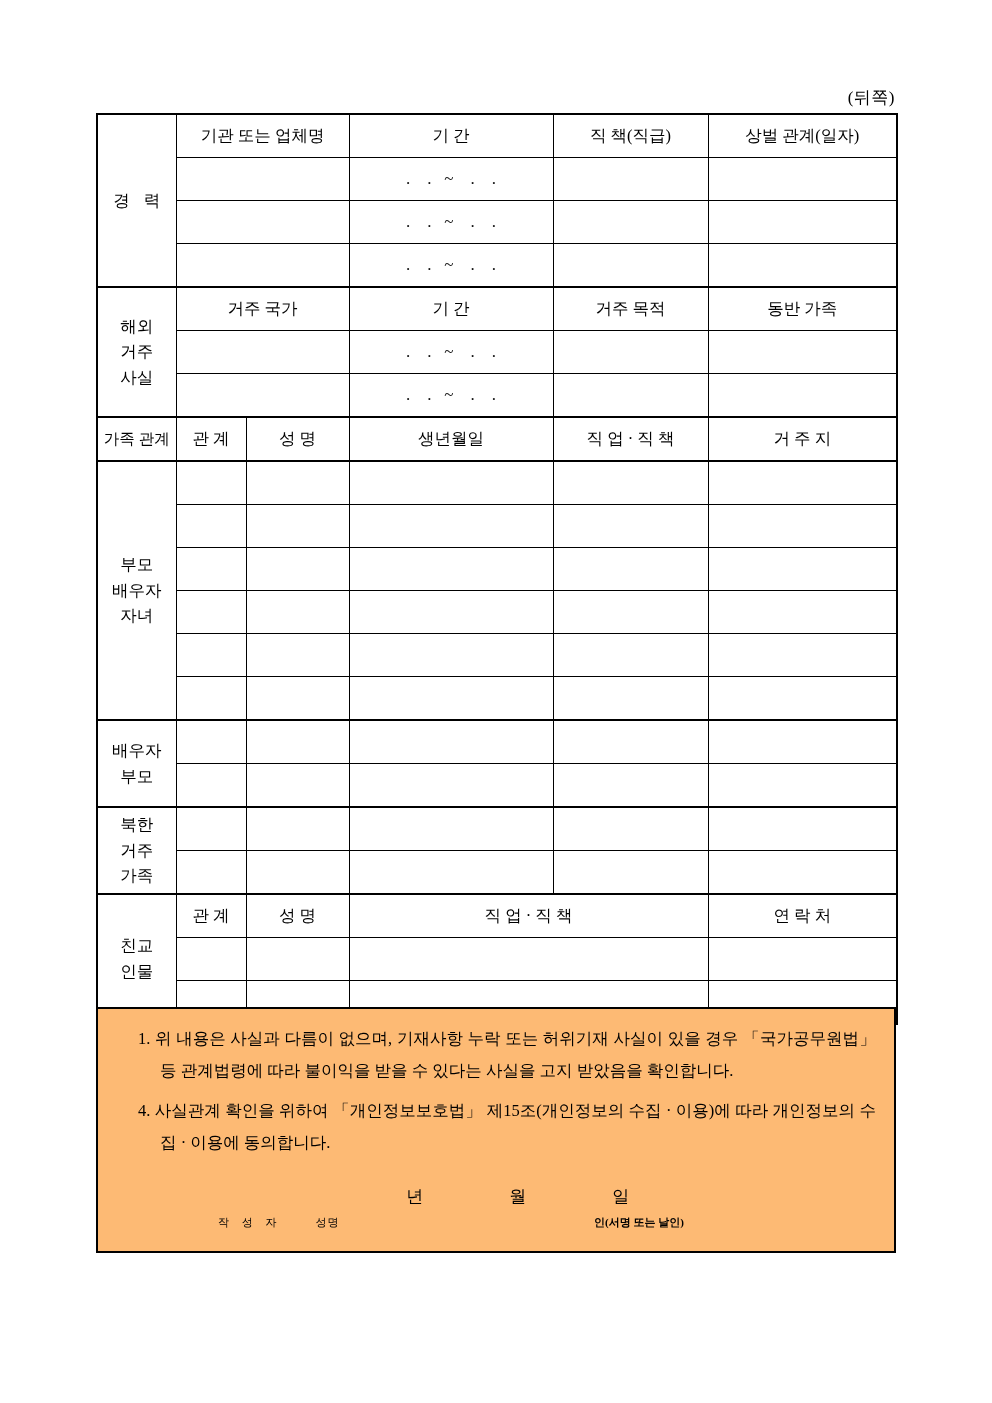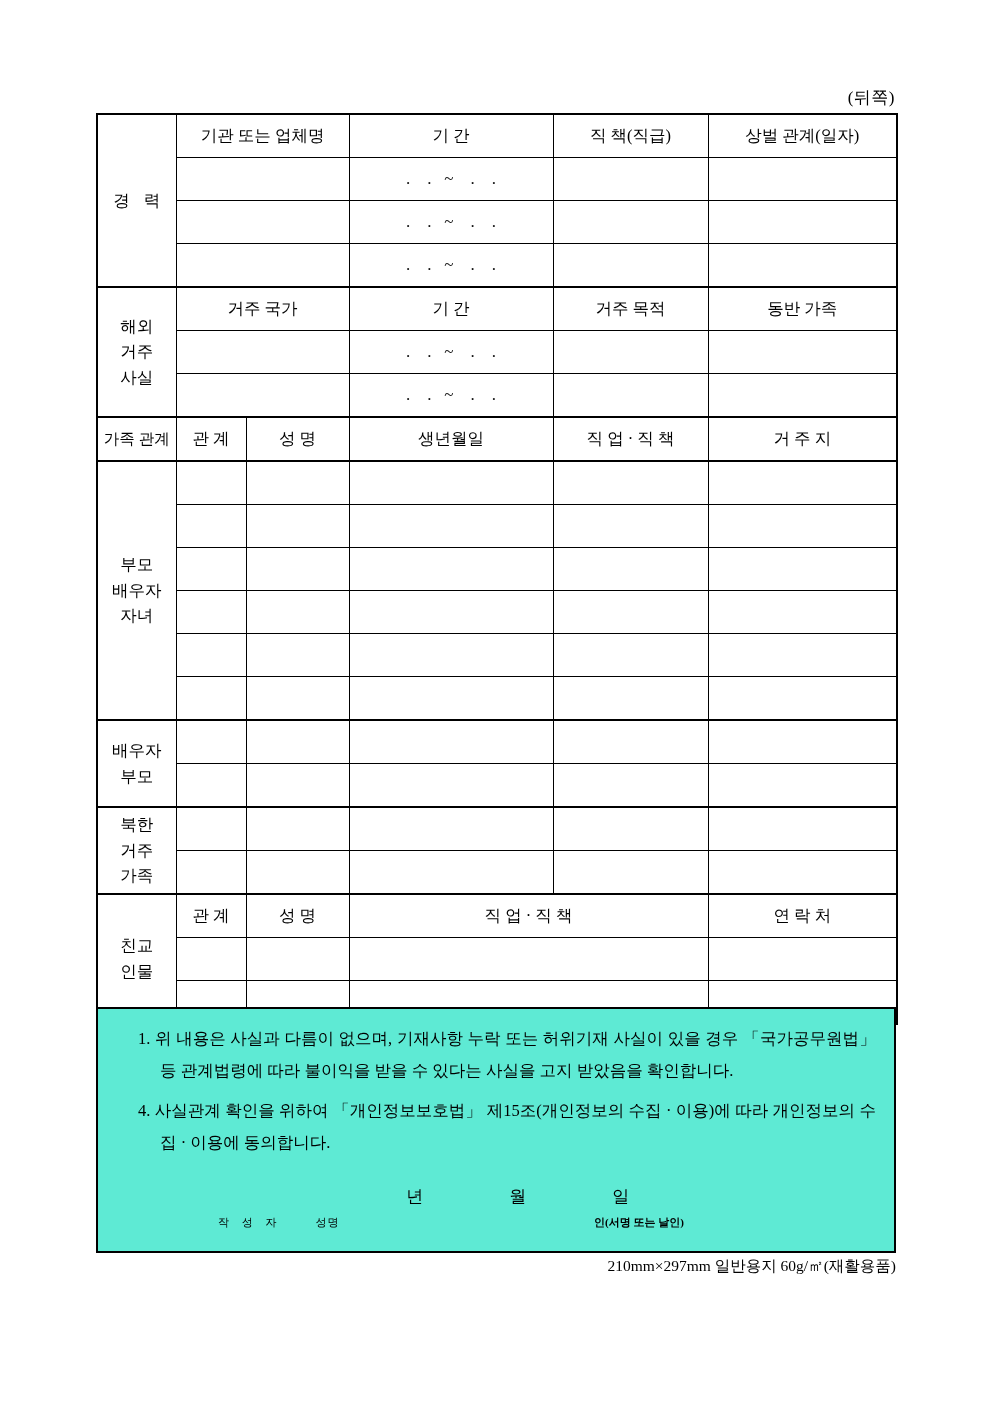--- a/index.html
+++ b/index.html
@@ -87,21 +87,21 @@
   
   .decl-box {
     position: absolute;
     left: 96px;
     top: 1007px;
     width: 800px;
     height: 246px;
     border: 2.5px solid #000000;
     border-top: 2.5px solid #000000;
     box-sizing: border-box;
-    background: #5eead4;
+    background: #fdba74;
   }
   .decl-item {
     position: absolute;
     font-size: 16.5px;
     line-height: 1.95;
     width: 716px;
     left: 40px;
     text-indent: -22px;
     padding-left: 22px;
     text-align: justify;
@@ -368,15 +368,14 @@
     <div class="date-line">
       <span class="seg seg-y">년</span><span class="seg seg-m">월</span><span class="seg">일</span>
     </div>
 
     <div class="sign-line">
       <span class="sign-author"><span class="lbl">작 성 자</span><span class="nm">성명</span></span>
       <span class="sign-seal">인(서명 또는 날인)</span>
     </div>
   </div>
 
-  <div class="footer-note">210mm×297mm 일반용지 60g/㎡(재활용품)</div>
 
 </div>
 
 </body></html>

